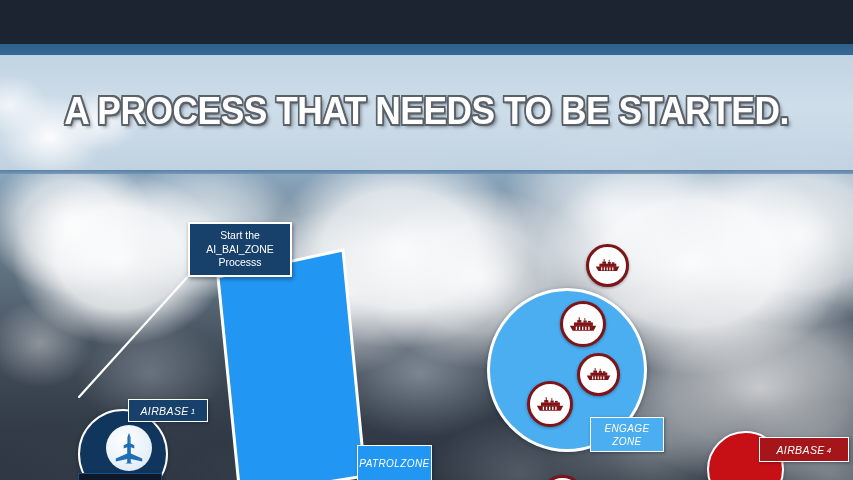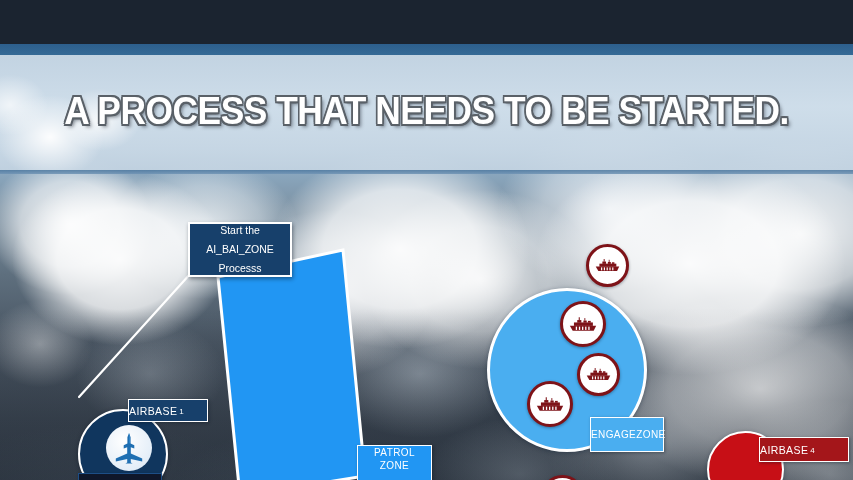--- a/index.html
+++ b/index.html
@@ -101,21 +101,21 @@
     position:absolute;left:707px;top:387px;width:73px;height:73px;
     background:#c70f16;border:2px solid #ffffff;border-radius:50%;
     box-shadow:0 1px 4px rgba(10,25,45,.35);
   }
 
   
   .callout{
     position:absolute;left:188px;top:178px;width:100px;height:51px;
     background:#17406b;border:2px solid #ffffff;
     color:#ffffff;font-size:10.5px;line-height:13.5px;
-    display:flex;flex-direction:column;align-items:center;justify-content:space-between;
+    display:flex;flex-direction:column;align-items:center;justify-content:center;
     box-shadow:1px 2px 4px rgba(8,20,36,.45);
   }
   .connector{position:absolute;left:0;top:0;}
 
   
   .start-btn{
     position:absolute;left:37px;top:353px;width:71px;height:25px;
     background:linear-gradient(180deg,#d4e7f7 0%,#c3ddf3 100%);
     border:1.5px solid #1d4e86;border-radius:7px;
     color:#2c3e50;font-size:10.5px;
@@ -130,34 +130,35 @@
     border:2.5px solid #ffffff;
     box-shadow:0 1px 4px rgba(8,20,36,.45);
   }
   .ab1-inner{
     position:absolute;left:26px;top:14px;width:46px;height:46px;
     border-radius:50%;
     background:radial-gradient(circle at 40% 35%, #ffffff 0%, #e4eef8 70%, #cfe0ef 100%);
     display:flex;align-items:center;justify-content:center;
   }
   .label-box{
-    position:absolute;display:flex;align-items:center;justify-content:flex-start;
+    position:absolute;display:flex;align-items:center;justify-content:center;
     border:1.5px solid #ffffff;box-shadow:1px 1px 3px rgba(8,20,36,.4);
     text-align:center;
+    font-style:italic;
   }
   .lbl-airbase1{left:128px;top:355px;width:78px;height:21px;background:#17406b;
     color:#ffffff;font-size:10.5px;letter-spacing:.4px;}
   .lbl-ai{left:78px;top:429px;width:82px;height:19px;background:#0f172a;
     color:#2f7fc4;font-size:11px;border-color:#1d4e86;}
   .lbl-airbase4{left:759px;top:393px;width:88px;height:23px;background:#a4161a;
     color:#ffffff;font-size:10.5px;letter-spacing:.4px;}
   .lbl-patrol{left:357px;top:401px;width:73px;height:34px;background:#2196f3;
+    color:#ffffff;font-size:10px;line-height:13px;flex-direction:row;letter-spacing:.4px;}
+  .lbl-engage{left:590px;top:373px;width:72px;height:33px;background:#4aaef0;
     color:#ffffff;font-size:10px;line-height:13px;flex-direction:column;letter-spacing:.4px;}
-  .lbl-engage{left:590px;top:373px;width:72px;height:33px;background:#4aaef0;
-    color:#ffffff;font-size:10px;line-height:13px;flex-direction:row;letter-spacing:.4px;}
   .sub{font-size:8px;vertical-align:baseline;position:relative;top:1px;margin-left:2px;}
 
   .ship{
     position:absolute;border-radius:50%;
     background:#ffffff;border:3px solid #7e1318;
     display:flex;align-items:center;justify-content:center;
     box-shadow:0 1px 3px rgba(8,20,36,.4);
   }
 </style>
 </head>

